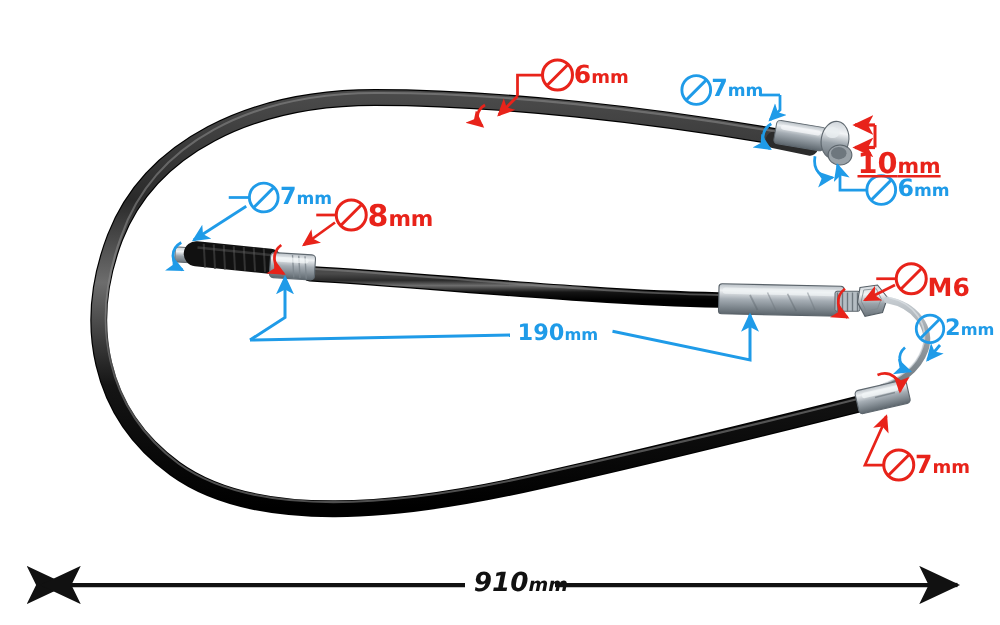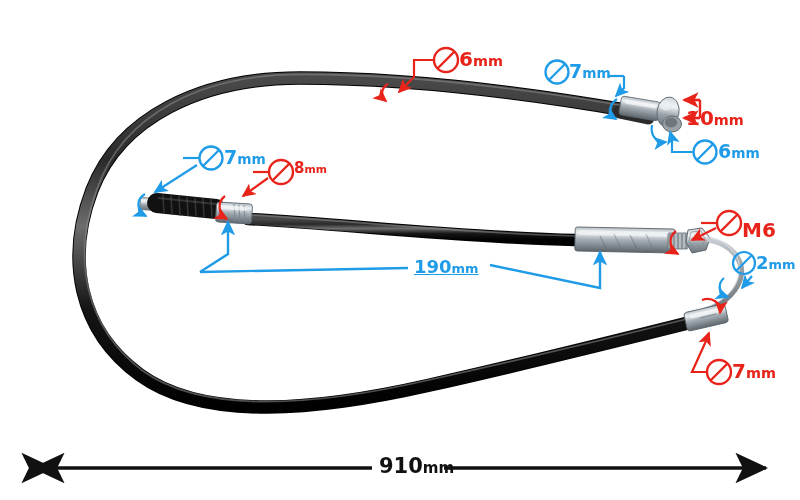--- a/index.html
+++ b/index.html
@@ -233,49 +233,49 @@
   </svg>
 
   <div class="lbl red" style="left:459px;top:49px;font-size:20px;">
     <span>6</span><span class="unit">mm</span>
   </div>
 
   <div class="lbl blue" style="left:569px;top:62px;font-size:19px;">
     <span>7</span><span class="unit">mm</span>
   </div>
 
-  <div class="lbl red" style="left:686px;top:108px;font-size:20px;">
+  <div class="lbl red" style="left:686px;top:120px;font-size:23px;text-decoration:underline;">
     <span>10</span><span class="unit">mm</span>
   </div>
 
   <div class="lbl blue" style="left:718px;top:142px;font-size:19px;">
     <span>6</span><span class="unit">mm</span>
   </div>
 
   <div class="lbl blue" style="left:224px;top:148px;font-size:19px;">
     <span>7</span><span class="unit">mm</span>
   </div>
 
-  <div class="lbl red" style="left:294px;top:161px;font-size:15px;">
+  <div class="lbl red" style="left:294px;top:161px;font-size:24px;">
     <span>8</span><span class="unit">mm</span>
   </div>
 
-  <div class="lbl blue" style="left:414px;top:258px;font-size:18px;text-decoration:underline;">
+  <div class="lbl blue" style="left:414px;top:258px;font-size:18px;">
     <span>190</span><span class="unit">mm</span>
   </div>
 
   <div class="lbl red" style="left:742px;top:220px;font-size:20px;">
     <span>M6</span><span class="unit"></span>
   </div>
 
   <div class="lbl blue" style="left:756px;top:254px;font-size:18px;text-align:center;">
     <span>2</span><span class="unit">mm</span>
   </div>
 
   <div class="lbl red" style="left:732px;top:361px;font-size:20px;">
     <span>7</span><span class="unit">mm</span>
   </div>
 
-  <div class="lbl blk" style="left:379px;top:456px;font-size:21px;">
+  <div class="lbl blk" style="left:379px;top:456px;font-size:21px;font-style:italic;">
     <span>910</span><span class="unit">mm</span>
   </div>
 
 </div>
 
 </body></html>

